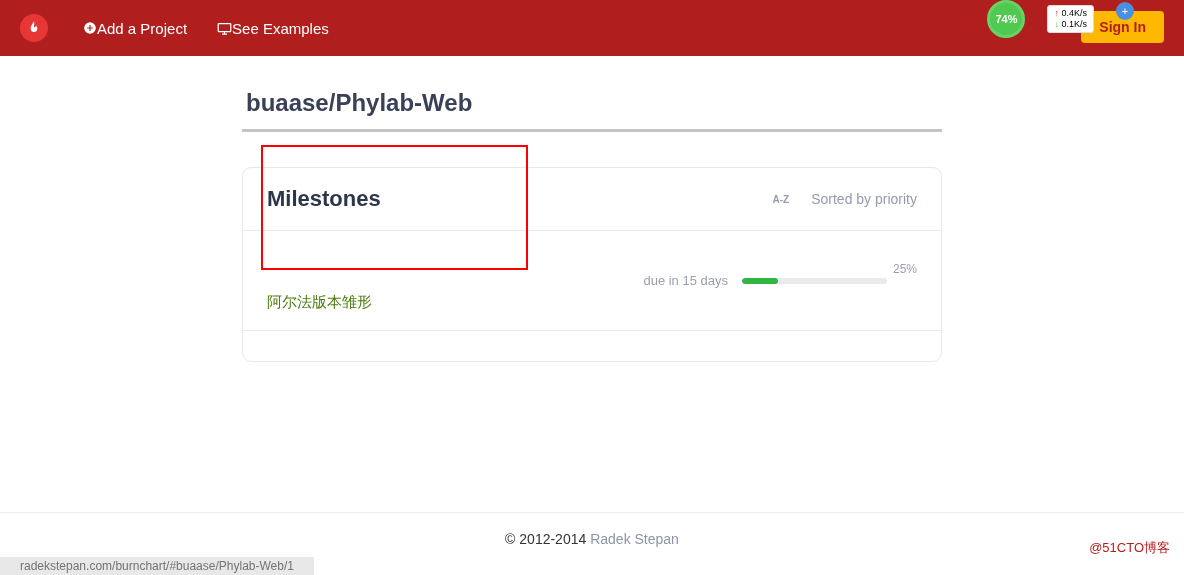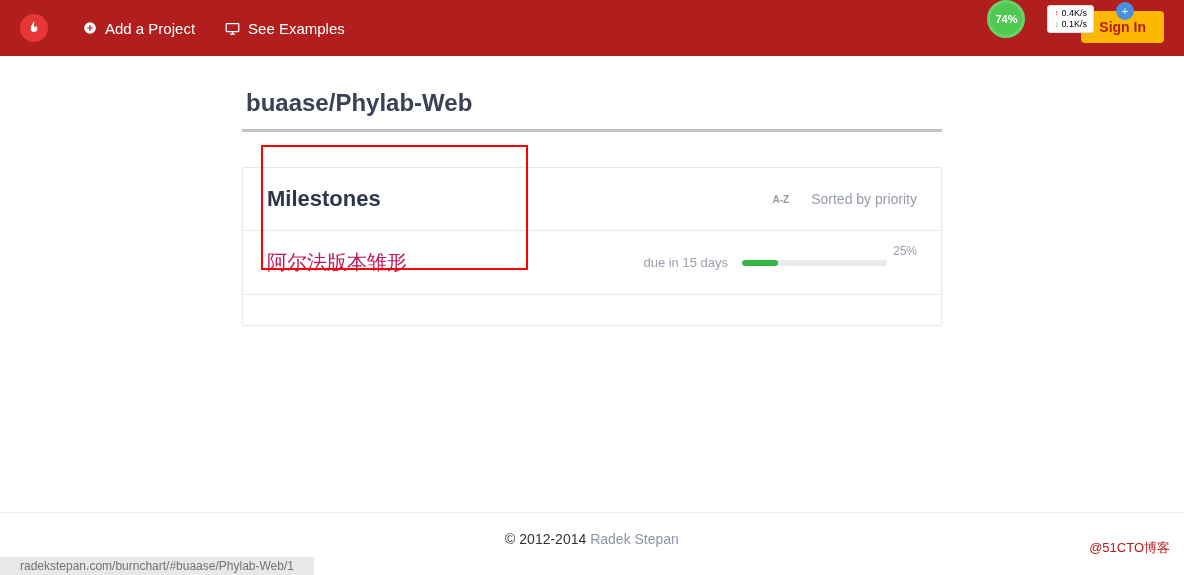--- a/index.html
+++ b/index.html
@@ -39,21 +39,21 @@
       align-items: center;
       justify-content: center;
       color: #fff;
     }
     .nav-item {
       color: #ffffff;
       font-size: 15px;
       display: flex;
       align-items: center;
       padding: 0 15px;
-      gap: 8px;
+      gap: 0;
       cursor: pointer;
       font-weight: 500;
     }
     .nav-icon {
       display: inline-flex;
       font-size: 14px;
     }
     .signin-btn {
       position: absolute;
       right: 20px;
@@ -121,21 +121,21 @@
       color: #3a4156;
       padding: 8px 4px 12px;
     }
     .title-underline {
       height: 3px;
       background: #c4c4c4;
       margin-bottom: 35px;
     }
     .card {
       border: 1px solid #e8e8e8;
-      border-radius: 0;
+      border-radius: 9px;
       background: #fff;
     }
     .card-header {
       display: flex;
       justify-content: space-between;
       align-items: center;
       padding: 18px 24px;
       border-bottom: 1px solid #e8e8e8;
     }
     .milestones-title {
@@ -156,22 +156,23 @@
       font-weight: 600;
     }
     .milestone-row {
       display: flex;
       justify-content: space-between;
       align-items: center;
       padding: 18px 24px;
       border-bottom: 1px solid #e8e8e8;
     }
     .milestone-name {
-      color: #be185d;
-      font-size: 20px;
+      color: #4d7c0f;
+      font-size: 15px;
+      margin-top: 44px;
     }
     .milestone-meta {
       display: flex;
       align-items: center;
       gap: 14px;
     }
     .due-text {
       color: #9aa0ae;
       font-size: 13px;
     }

